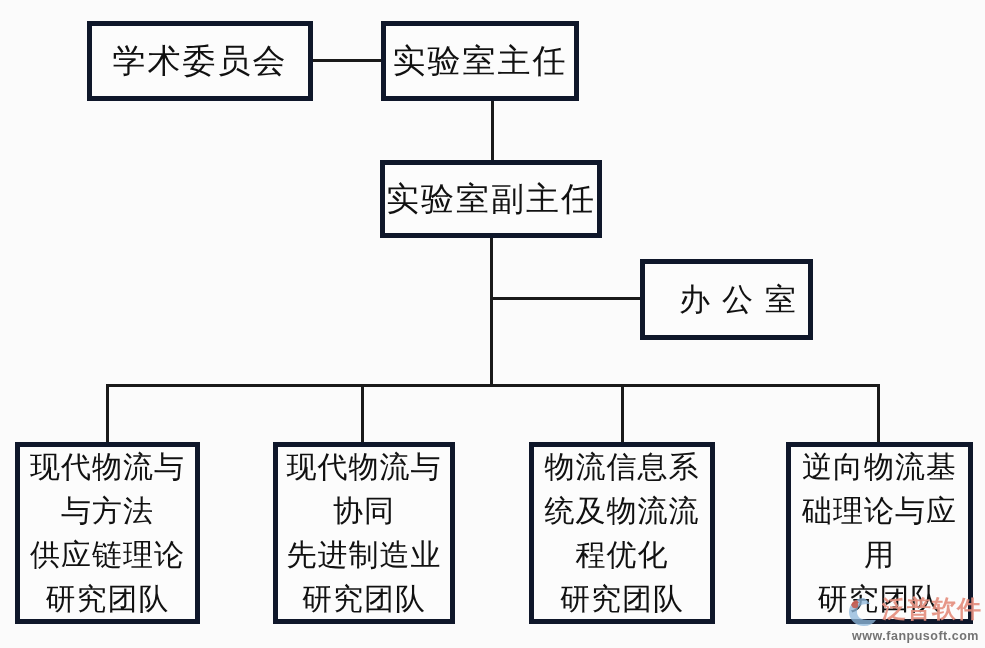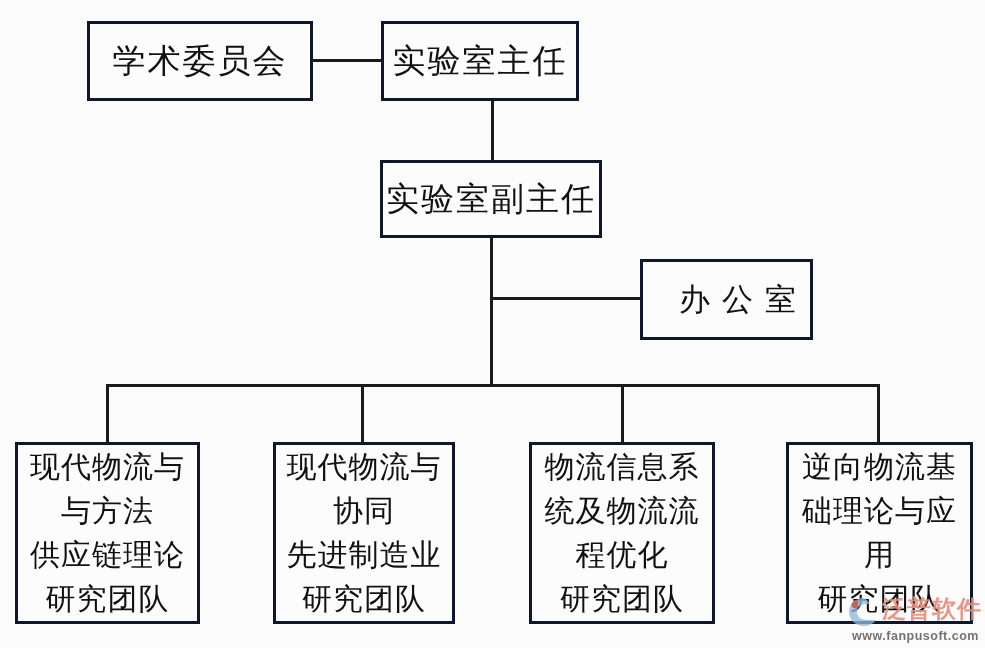--- a/index.html
+++ b/index.html
@@ -12,21 +12,21 @@
     width: 985px;
     height: 648px;
     background: #fbfbfb;
     font-family: "Liberation Serif", "DejaVu Serif", serif;
     color: #111111;
     overflow: hidden;
   }
   .node {
     position: absolute;
     box-sizing: border-box;
-    border: 3px solid #0f172a;
+    border: 5px solid #0f172a;
     background: #fcfcfc;
     display: flex;
     align-items: center;
     justify-content: center;
     text-align: center;
   }
   .node-single { font-size: 33px; letter-spacing: 2px; white-space: nowrap; }
   .node-team {
     flex-direction: column;
     justify-content: center;

